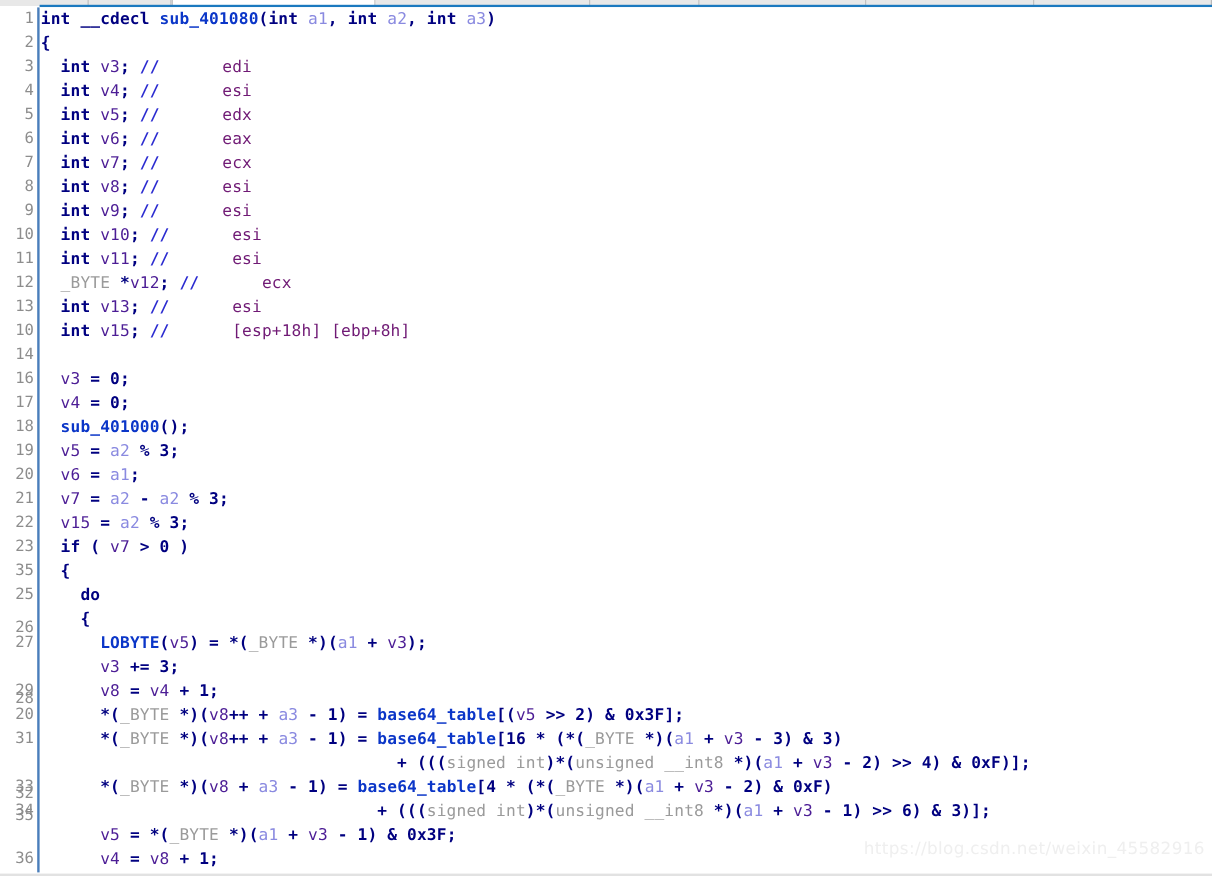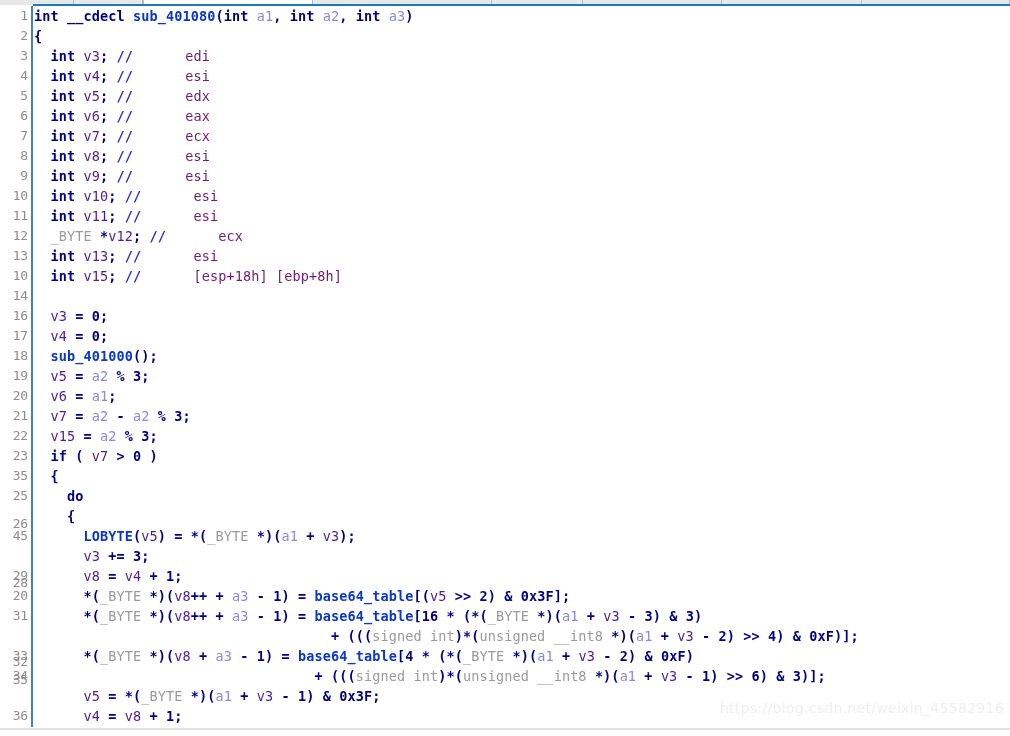--- a/index.html
+++ b/index.html
@@ -162,21 +162,21 @@
       <div class="lnum" style="top: 320px;">17</div>
       <div class="lnum" style="top: 340px;">18</div>
       <div class="lnum" style="top: 360px;">19</div>
       <div class="lnum" style="top: 380px;">20</div>
       <div class="lnum" style="top: 400px;">21</div>
       <div class="lnum" style="top: 420px;">22</div>
       <div class="lnum" style="top: 440px;">23</div>
       <div class="lnum" style="top: 460px;">35</div>
       <div class="lnum" style="top: 480px;">25</div>
       <div class="lnum" style="top: 476px; margin-top: 32px;">26</div>
-      <div class="lnum" style="top: 520px;">45</div>
+      <div class="lnum" style="top: 520px;">27</div>
       <div class="lnum" style="top: 567px;">28</div>
       <div class="lnum" style="top: 560px; padding-left: 23px;">29</div>
       <div class="lnum" style="top: 580px;">20</div>
       <div class="lnum" style="top: 600px; text-align: right;">31</div>
       <div class="lnum" style="top: 646px;">32</div>
       <div class="lnum" style="top: 640px;">33</div>
       <div class="lnum" style="top: 660px;">34</div>
       <div class="lnum" style="top: 664px;">35</div>
       <div class="lnum" style="top: 700px;">36</div>
     </div>

